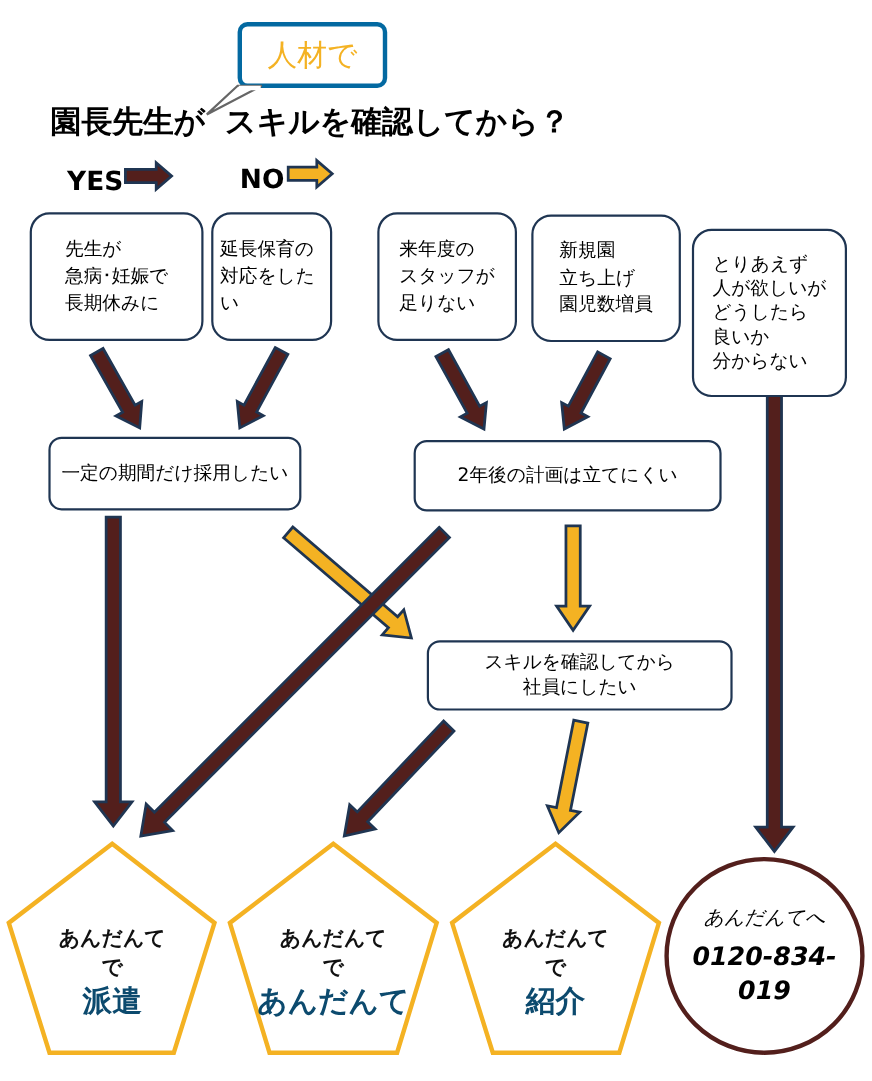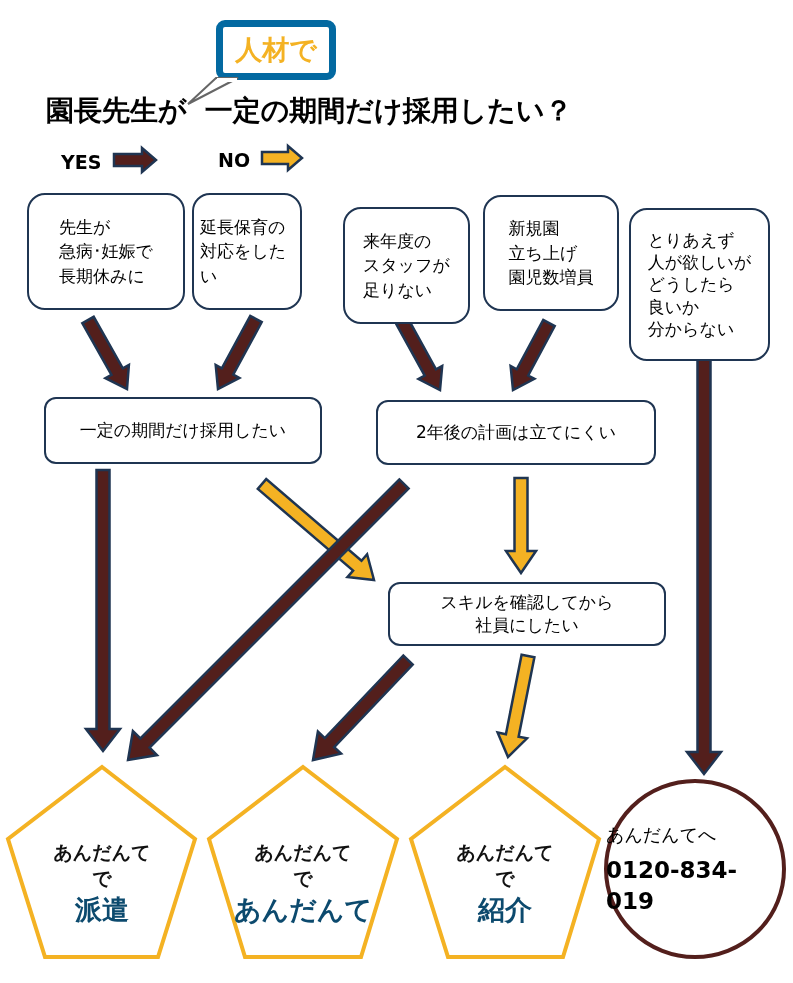--- a/index.html
+++ b/index.html
@@ -2,31 +2,31 @@
 <html><head>
 <meta charset="utf-8">
 <style>
   html, body { margin:0; padding:0; background:#ffffff; }
   body { width:793px; height:983px; position:relative; overflow:hidden;
          font-family:"DejaVu Sans", "Liberation Sans", sans-serif; color:#000; }
   .abs { position:absolute; }
   #arrows { position:absolute; left:0; top:0; }
   .title { left:46px; top:92px; font-size:28px; font-weight:bold; letter-spacing:0px; white-space:nowrap; }
   .title .gap { display:inline-block; width:18px; }
-  .bubble { left:216px; top:20px; width:120px; height:60px; border:7px solid #0369a1; border-radius:9px; background:#fff;
+  .bubble { left:216px; top:20px; width:136px; height:60px; border:4px solid #0369a1; border-radius:9px; background:#fff;
             box-sizing:border-box; display:flex; align-items:center; justify-content:center;
-            color:#f4b223; font-size:27px; font-weight:bold; }
-  .legend-label { font-size:19px; font-weight:bold; }
+            color:#f4b223; font-size:27px; font-weight:normal; }
+  .legend-label { font-size:24px; font-weight:bold; }
   .box { position:absolute; box-sizing:border-box; border:2.5px solid #1f3552; background:#fff; border-radius:18px;
          display:flex; align-items:center; justify-content:center; text-align:left; font-size:17px; line-height:1.45; white-space:pre-line; padding:0 6px; }
   .wide { border-radius:12px; text-align:center; font-size:17px; }
   .shape-label { position:absolute; text-align:center; font-weight:bold; }
   .sm { font-size:19px; color:#111; }
   .big { font-size:27px; color:#0c4a6e; }
-  .circle-label { position:absolute; font-size:18px; line-height:1.35; }
+  .circle-label { position:absolute; text-align:center; font-size:18px; line-height:1.35;font-style:italic; }
   .phone { font-size:23px; font-weight:bold; letter-spacing:0px; }
 </style>
 </head>
 <body>
 
 <svg id="arrows" width="793" height="983">
 
   <polygon points="102,767 195,839 158,957 45,957 8,839" fill="#fff" stroke="#f4b223" stroke-width="4"></polygon>
   <polygon points="303,767 397,839 361,957 245,957 209,839" fill="#fff" stroke="#f4b223" stroke-width="4"></polygon>
   <polygon points="505,767 599,839 563,957 448,957 411,839" fill="#fff" stroke="#f4b223" stroke-width="4"></polygon>
@@ -50,49 +50,49 @@
 </svg>
 
 <div class="abs bubble">
   <span>人材で</span>
 </div>
 <svg class="abs" style="left:186px;top:70px" width="60" height="40">
   <polygon points="30,8 52,8 2,34" fill="#fff" stroke="#666" stroke-width="2"></polygon>
   <line x1="31" y1="10" x2="51" y2="10" stroke="#fff" stroke-width="4"></line>
 </svg>
 <div class="abs title">
-  <span>園長先生が</span><span class="gap"></span><span>一定の期間だけ採用したい？</span>
+  <span>園長先生が</span><span class="gap"></span><span>スキルを確認してから？</span>
 </div>
 
 <div class="abs legend-label" style="left:61px;top:151px">YES</div>
 <div class="abs legend-label" style="left:218px;top:149px">NO</div>
 
 <div class="box" style="left:27px;top:193px;width:158px;height:117px">
   <span>先生が
 急病･妊娠で
 長期休みに</span></div>
 <div class="box" style="left:192px;top:193px;width:110px;height:117px">
   <span>延長保育の
 対応をしたい</span></div>
-<div class="box" style="left:343px;top:207px;width:127px;height:117px">
+<div class="box" style="left:343px;top:193px;width:127px;height:117px">
   <span>来年度の
 スタッフが
 足りない</span></div>
 <div class="box" style="left:483px;top:195px;width:136px;height:116px">
   <span>新規園
 立ち上げ
 園児数増員</span></div>
 <div class="box" style="left:629px;top:208px;width:141px;height:153px;line-height:1.3">
   <span>とりあえず
 人が欲しいが
 どうしたら
 良いか
 分からない</span></div>
 
-<div class="box wide" style="left:44px;top:397px;width:278px;height:67px">
+<div class="box wide" style="left:44px;top:397px;width:230px;height:67px">
   <span>一定の期間だけ採用したい</span></div>
 <div class="box wide" style="left:376px;top:400px;width:280px;height:65px">
   <span>2年後の計画は立てにくい</span></div>
 <div class="box wide" style="left:388px;top:582px;width:278px;height:64px;line-height:1.35">
   <span>スキルを確認してから
 社員にしたい</span></div>
 
 <div class="shape-label" style="left:8px;top:840px;width:188px">
   <div class="sm">あんだんて</div>
   <div class="sm">で</div>

